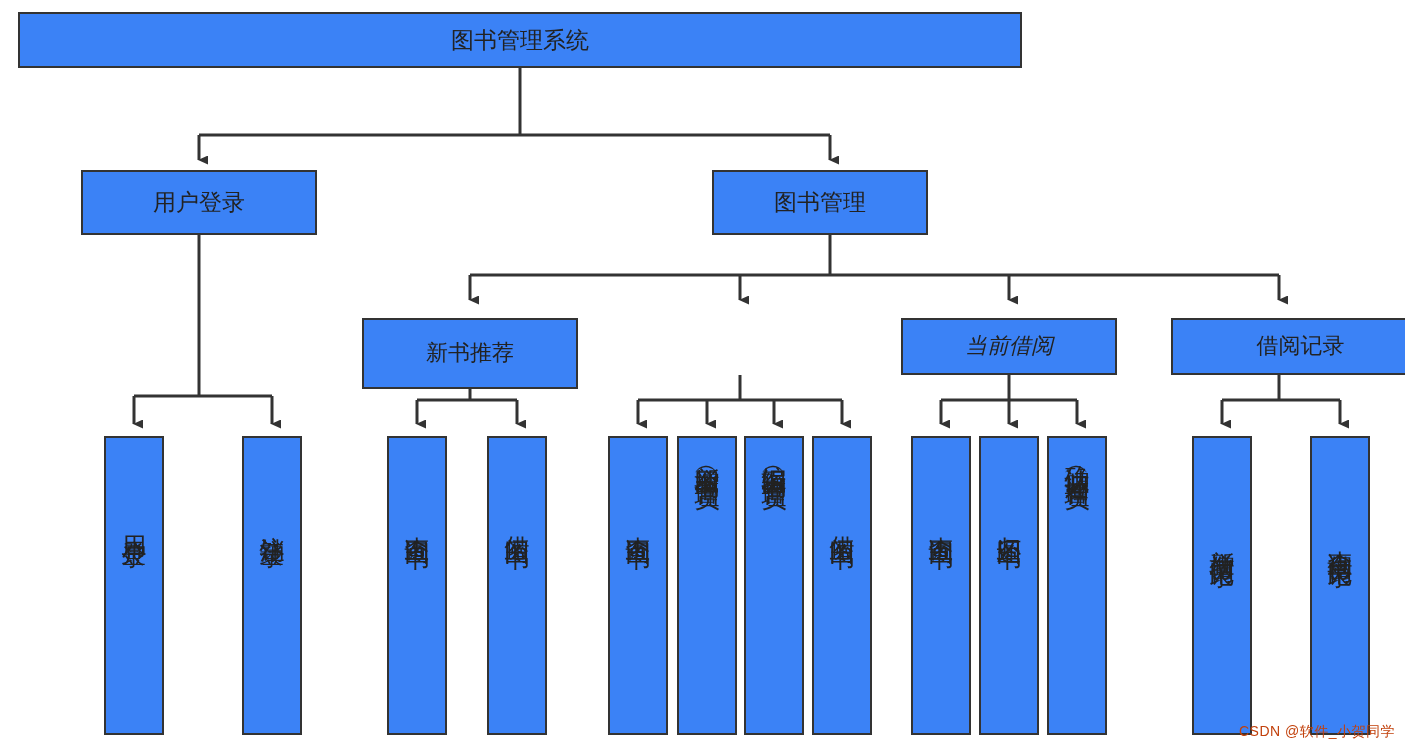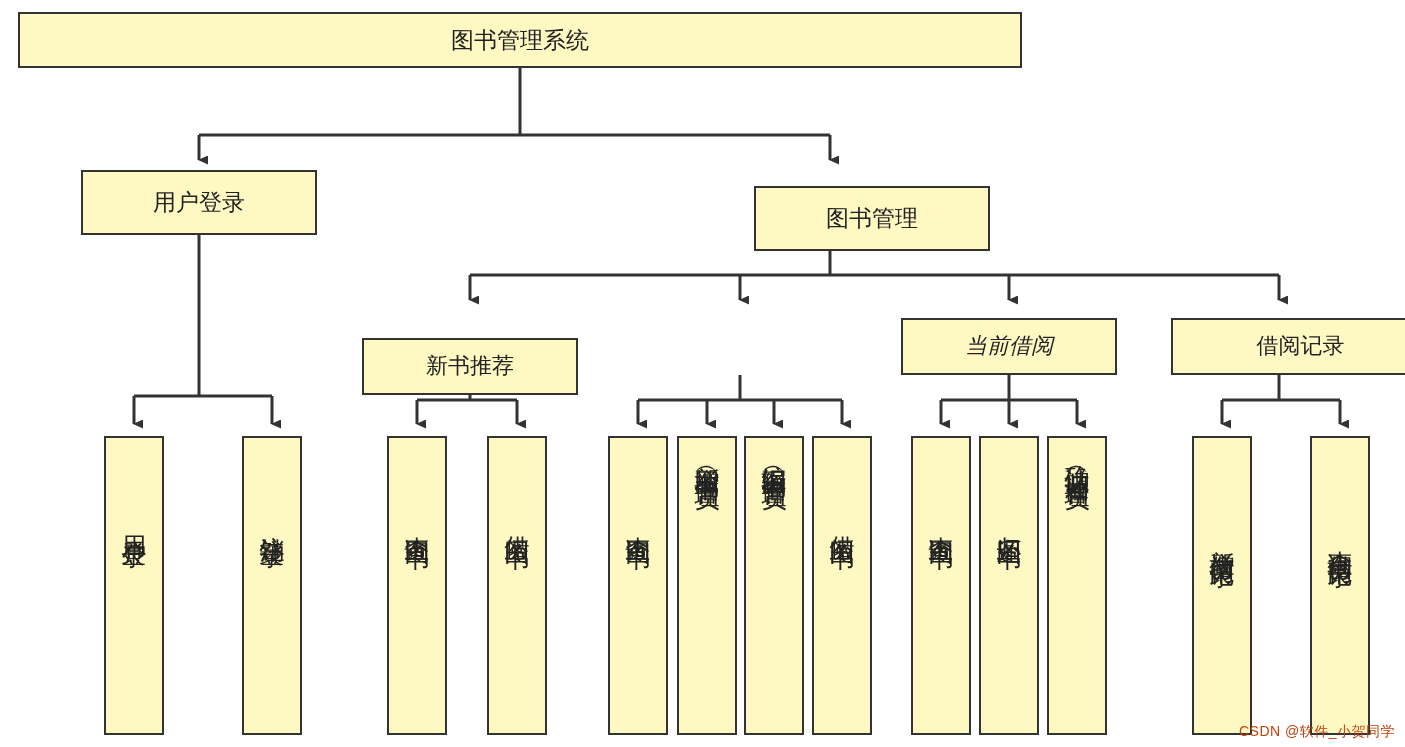--- a/index.html
+++ b/index.html
@@ -22,21 +22,21 @@
     left: 0;
     top: 0;
     width: 1405px;
     height: 747px;
     pointer-events: none;
   }
   .node {
     position: absolute;
     box-sizing: border-box;
     border: 2px solid #333333;
-    background: #fef9c3;
+    background: #3b82f6;
     display: flex;
     align-items: center;
     justify-content: center;
     color: #222222;
   }
   .node .lbl {
     display: block;
     text-align: center;
     line-height: 1.22;
     white-space: nowrap;
@@ -125,25 +125,25 @@
     </g>
   </svg>
 
   <div class="node node-root" style="left:18px; top:12px; width:1004px; height:56px;">
     <span class="lbl">图书管理系统</span>
   </div>
 
   <div class="node node-l2" style="left:81px; top:170px; width:236px; height:65px;">
     <span class="lbl">用户登录</span>
   </div>
-  <div class="node node-l2" style="left:712px; top:186px; width:236px; height:65px;margin-left:42px;">
+  <div class="node node-l2" style="left:712px; top:170px; width:216px; height:65px;">
     <span class="lbl">图书管理</span>
   </div>
 
-  <div class="node node-l3" style="left:362px; top:318px; width:216px; height:57px;margin-top:20px;">
+  <div class="node node-l3" style="left:362px; top:318px; width:216px; height:71px;">
     <span class="lbl">新书推荐</span>
   </div>
   <div class="node node-l3" style="left:901px; top:318px; width:216px; height:57px;font-style:italic;">
     <span class="lbl">当前借阅</span>
   </div>
   <div class="node node-l3" style="left:1171px; top:318px; width:259px; height:57px;">
     <span class="lbl">借阅记录</span>
   </div>
 
   <div class="node node-leaf leaf-mid" style="left:104px; top:436px; width:60px; height:299px;">

